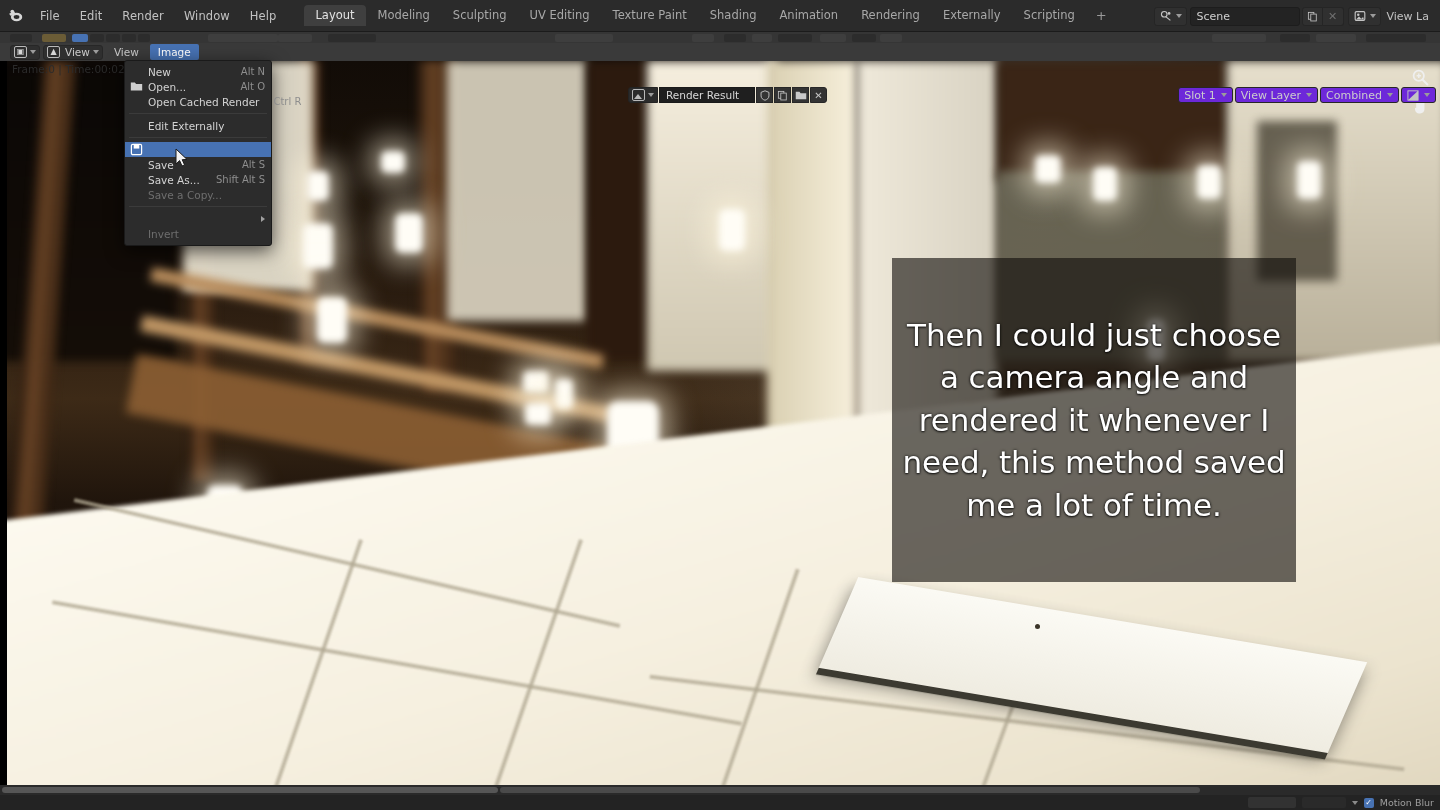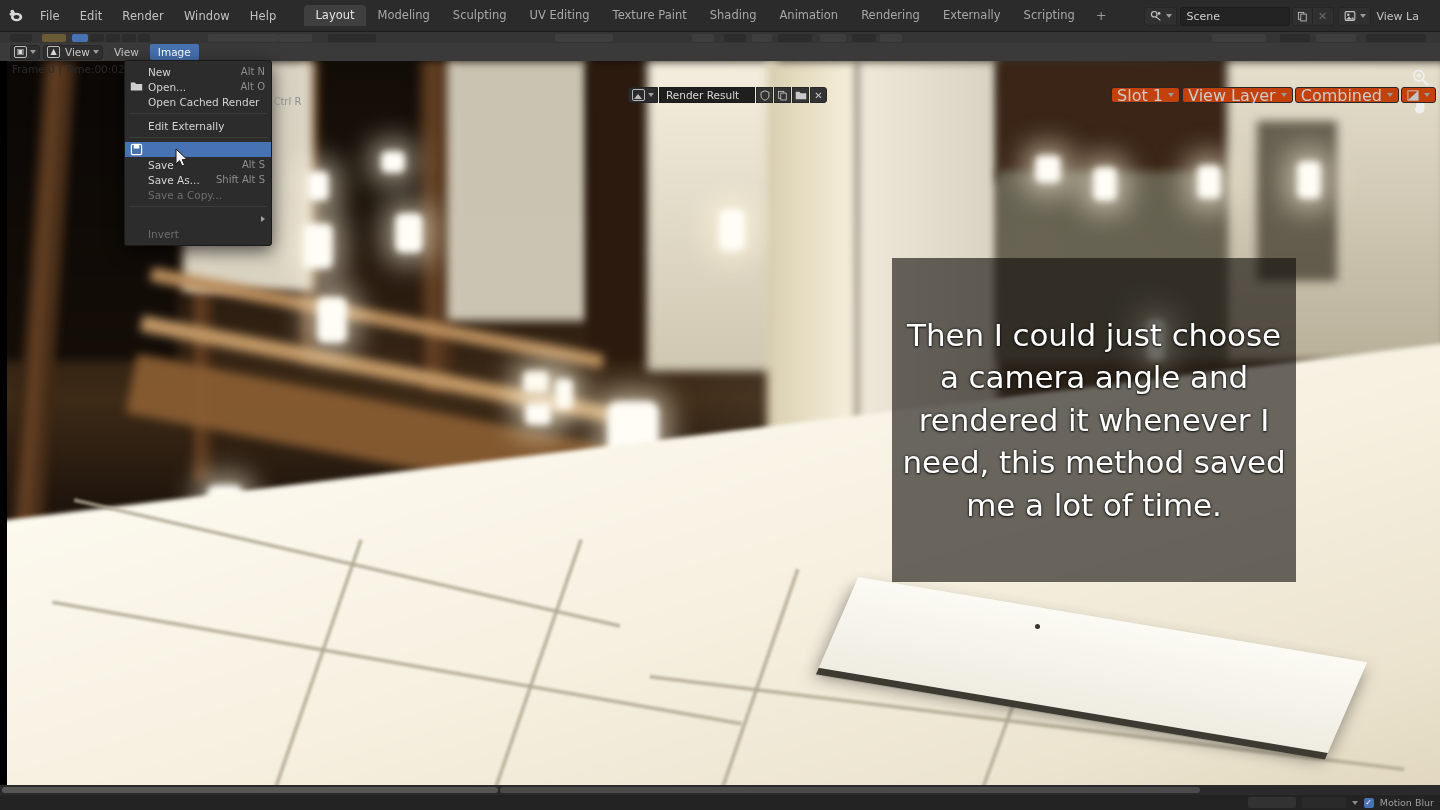--- a/index.html
+++ b/index.html
@@ -33,21 +33,21 @@
   .wtab {
     font-size: 11.5px; color: #a8a8a8; padding: 0 11px; height: 21px; line-height: 21px;
     border-radius: 4px 4px 0 0; white-space: nowrap; margin-right: 1px;
     align-self: center;
   }
   .wtab.active { background: #3f3f3f; color: #e3e3e3; }
   .wtab.plus { color: #9a9a9a; font-size: 13px; padding: 0 9px; }
 
   .topbar-right {
     position: absolute; right: 0; top: 0; height: 32px;
-    display: flex; align-items: center; padding-right: 16px;
+    display: flex; align-items: center; padding-right: 6px;
   }
   .mini-btn {
     height: 19px; display: flex; align-items: center; gap: 3px;
     background: #303030; border: 1px solid #252525; border-radius: 3px;
     padding: 0 4px; margin-right: 3px;
   }
   .mini-btn .ic { width: 14px; height: 14px; display: block; }
   .caret { width: 0; height: 0; border-left: 3px solid transparent; border-right: 3px solid transparent;
            border-top: 4px solid #9b9b9b; }
   .field-dark {
@@ -114,23 +114,23 @@
   }
   .ie-icbtn {
     width: 17px; height: 16px; background: #333333; border: 1px solid #272727;
     display: flex; align-items: center; justify-content: center; color: #c4c4c4;
   }
 
   .ie-right {
     position: absolute; right: 4px; top: 44px; display: flex; align-items: center; gap: 2px; z-index: 32;
   }
   .ie-drop {
-    height: 16px; background: #c2410c; border: 1px solid #272727; border-radius: 3px;
+    height: 16px; background: #6d28d9; border: 1px solid #272727; border-radius: 3px;
     display: flex; align-items: center; gap: 5px; padding: 0 5px;
-    font-size: 16px; color: #cccccc; white-space: nowrap;
+    font-size: 11px; color: #cccccc; white-space: nowrap;
   }
 
   
   .canvas-wrap {
     position: absolute; left: 0; top: 61px; width: 1440px; height: 734px;
     background: #000; overflow: hidden; z-index: 10;
   }
   .render {
     position: absolute; left: 7px; top: 0px; width: 1433px; height: 734px;
     overflow: hidden;

